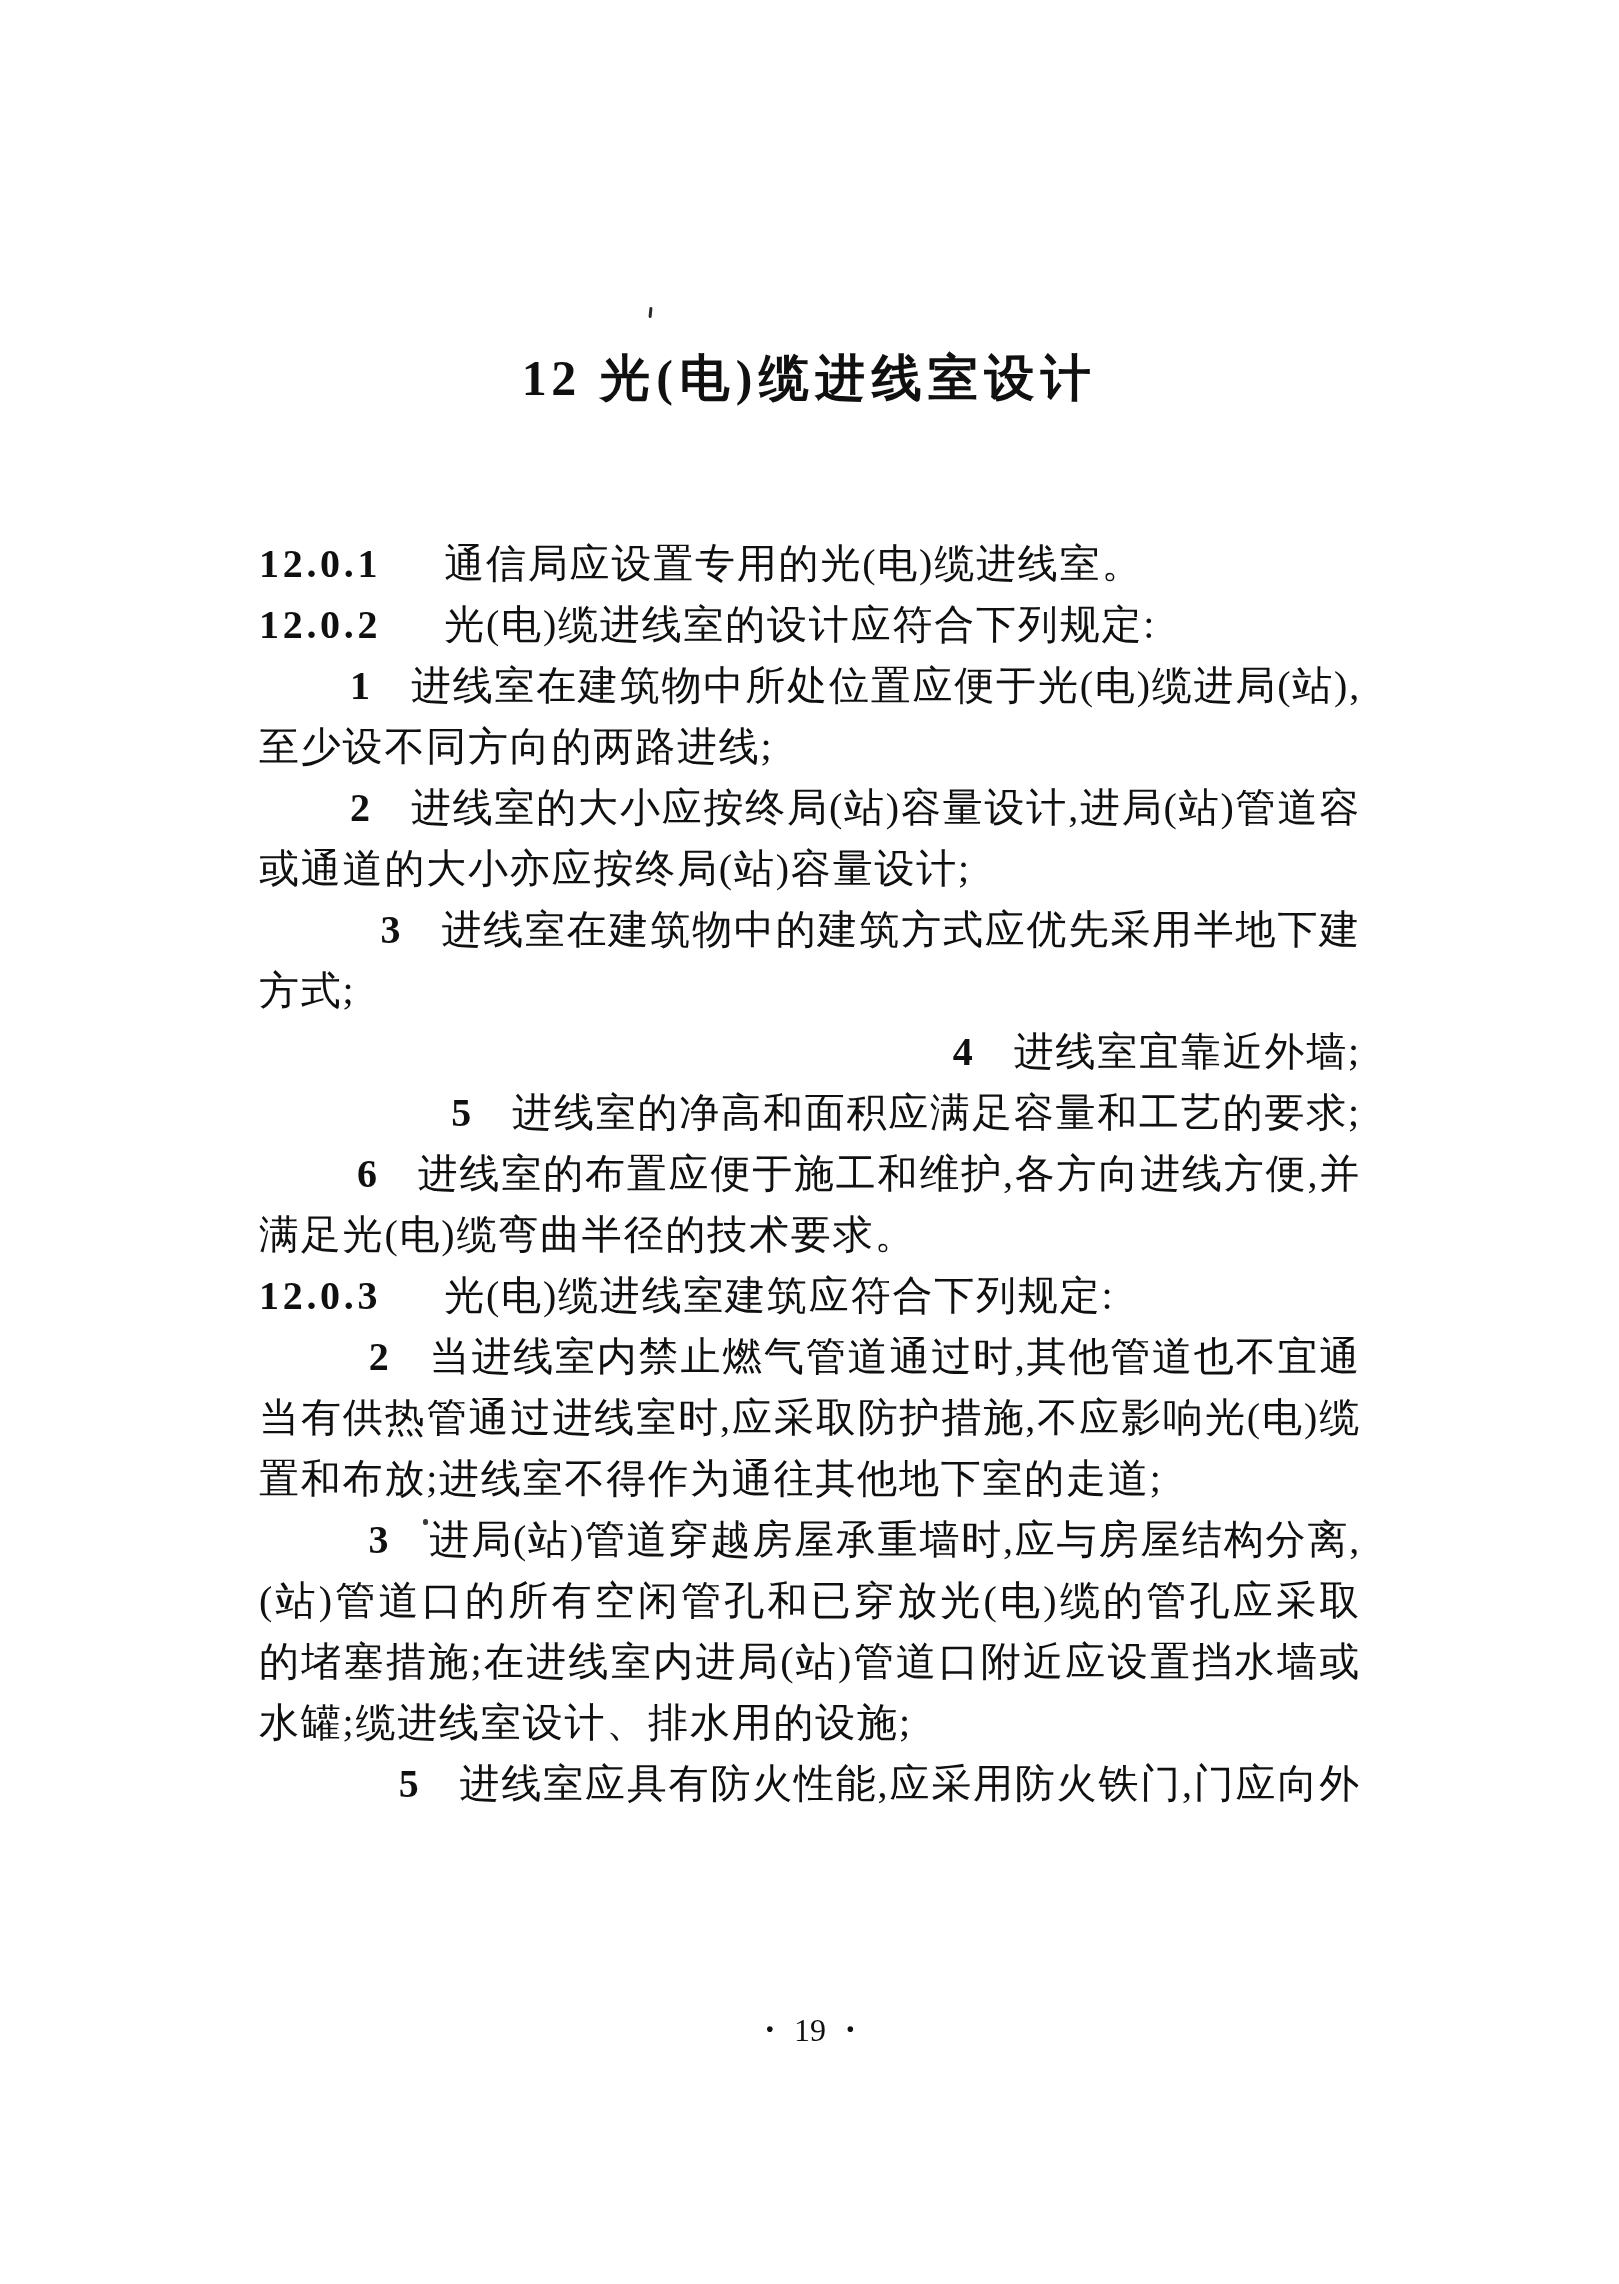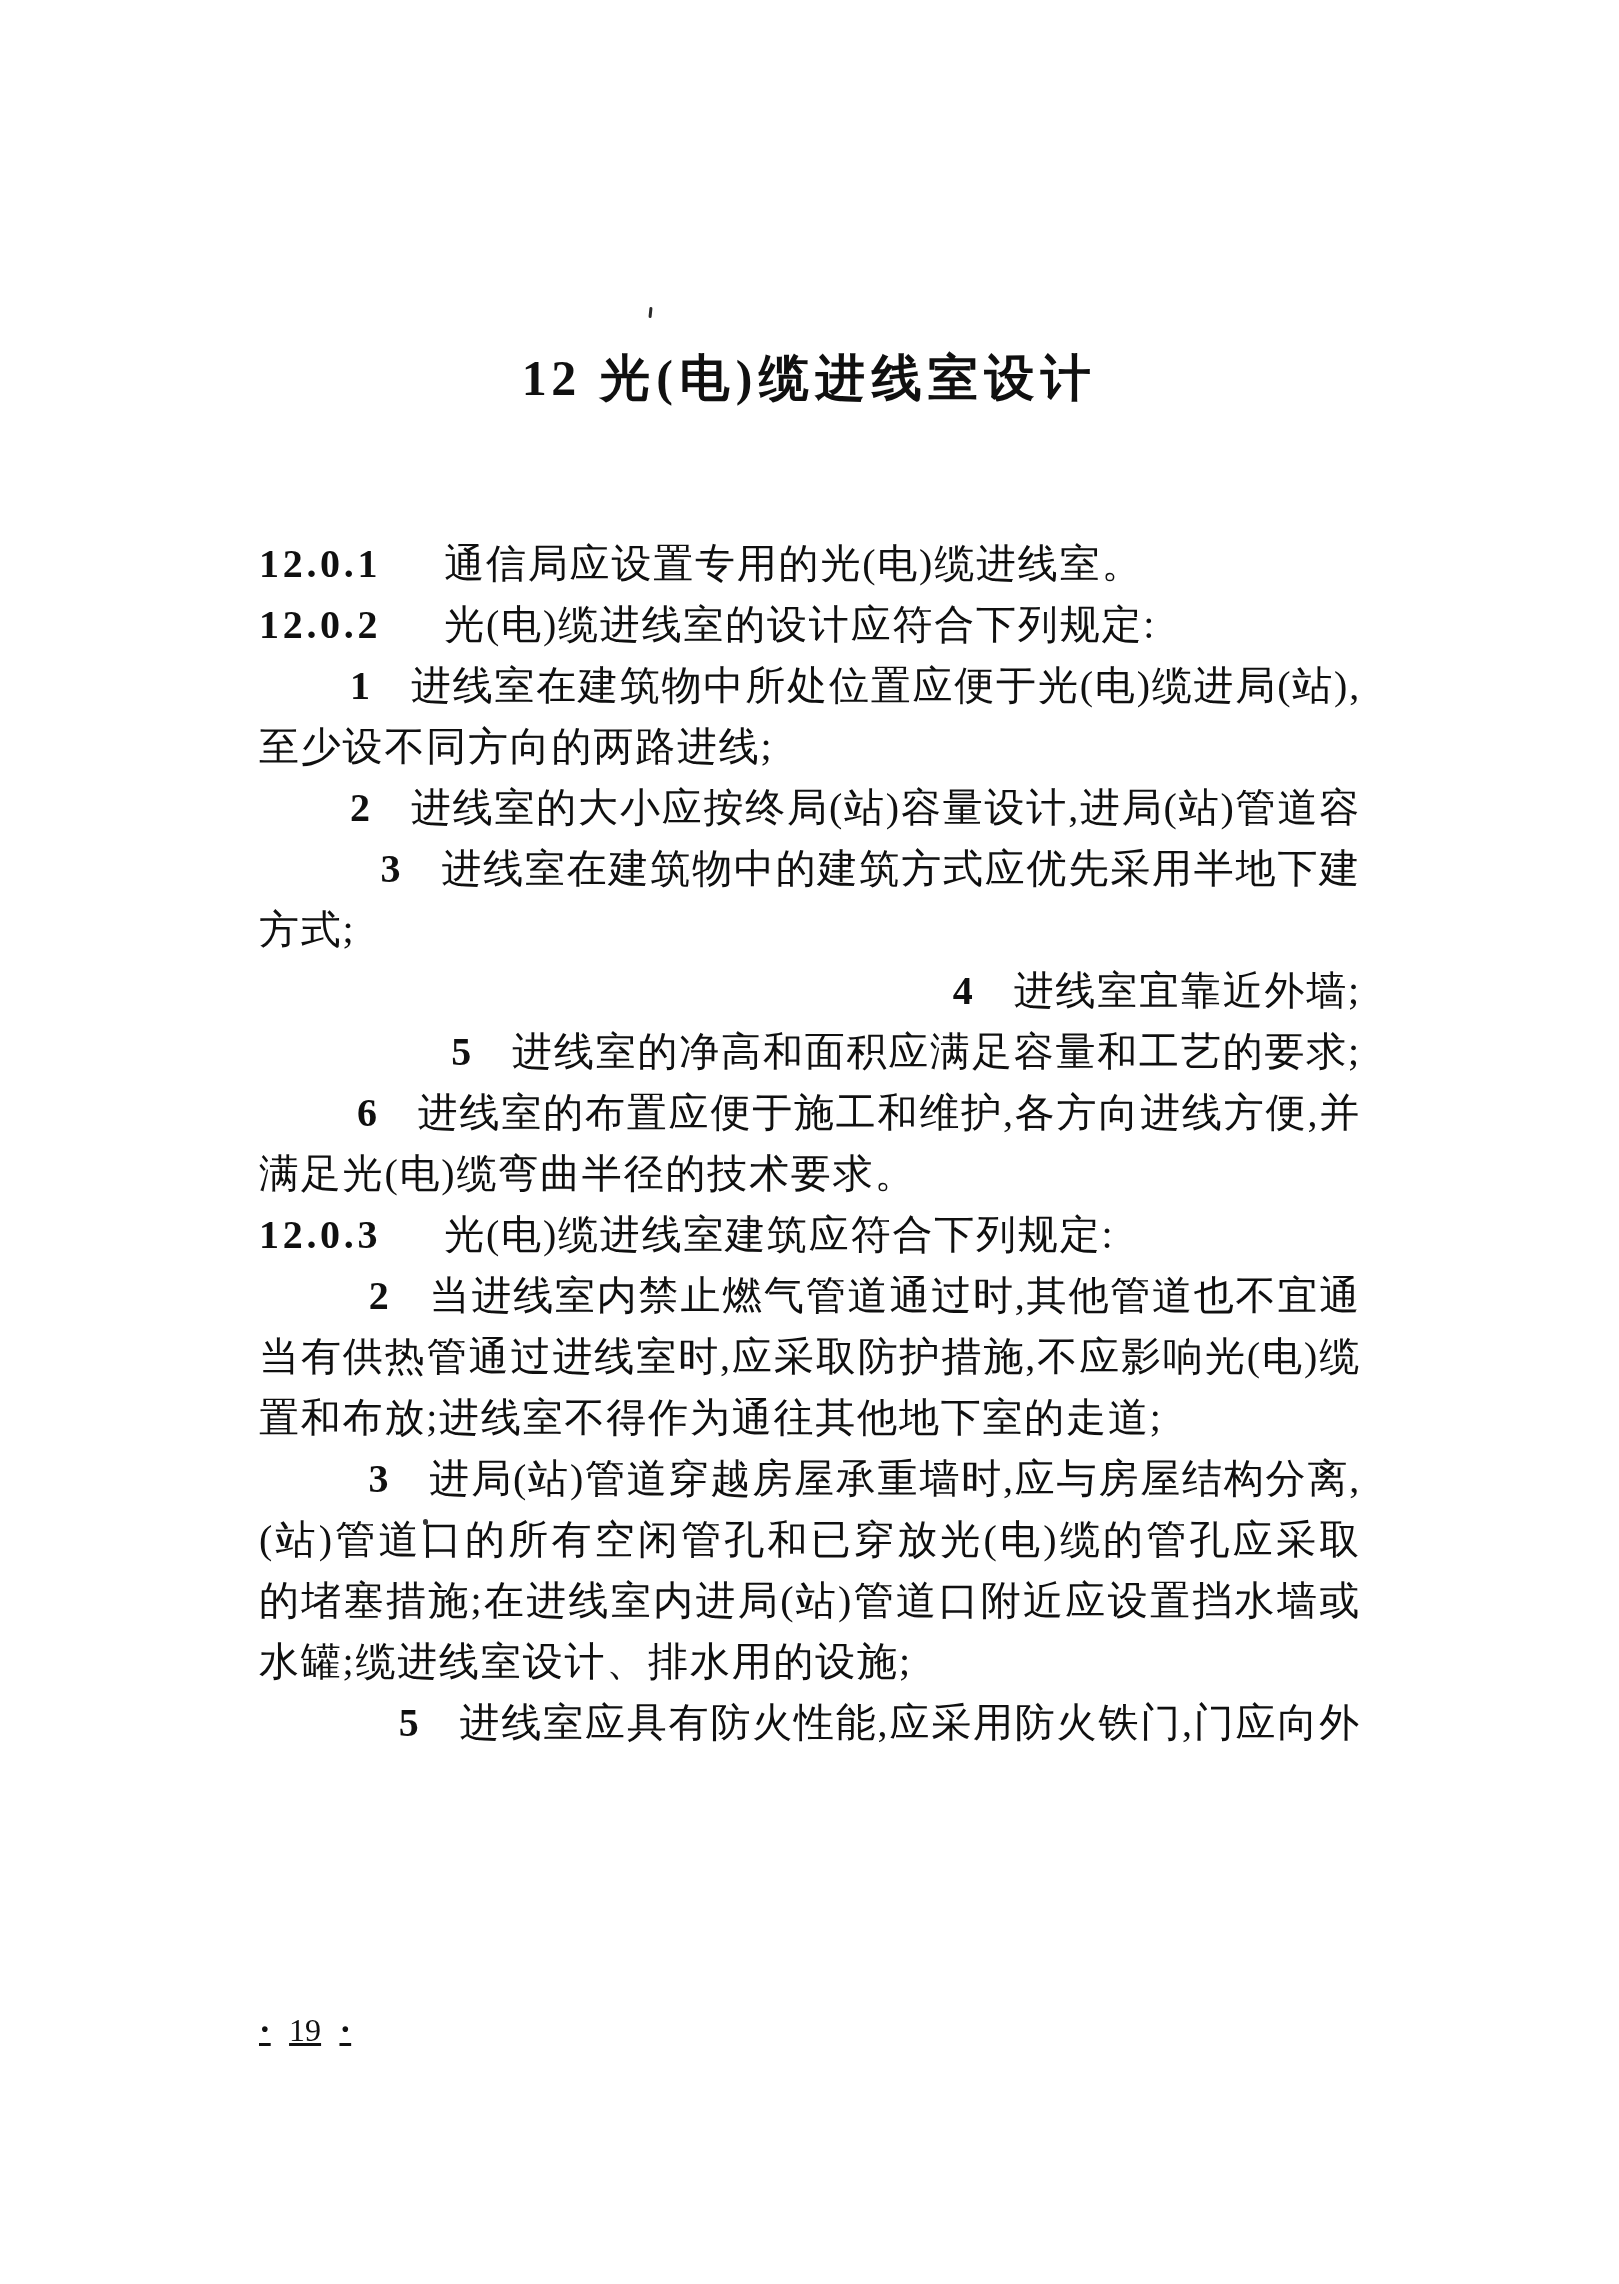--- a/index.html
+++ b/index.html
@@ -71,26 +71,25 @@
   }
   .line.item .num {
     margin-right: 39px;
   }
   
   .footer {
     position: absolute;
     top: 2009px;
     left: 259px;
     width: 1102px;
-    text-align: left;
+    text-align: center;
     font-size: 32px;
     line-height: 41px;
     font-weight: bold;
     white-space: nowrap;
-    text-decoration: underline;
   }
   .footer .dot {
     font-size: 35px;
   }
   .footer .page-num {
     margin: 0 18.4px;
     font-weight: normal;
   }
   
   .speck-1 {
@@ -124,20 +123,21 @@
   <h1 class="title">
     <span class="title-num">12</span><span class="title-text">光(电)缆进线室设计</span>
   </h1>
 
   <div class="body-text" id="body-text">
       <div class="line clause"><span class="num">12.0.1</span><span class="txt">通信局应设置专用的光(电)缆进线室。</span></div>
       <div class="line clause"><span class="num">12.0.2</span><span class="txt">光(电)缆进线室的设计应符合下列规定:</span></div>
       <div class="line item fill"><span class="num">1</span><span class="txt">进线室在建筑物中所处位置应便于光(电)缆进局(站),应</span></div>
       <div class="line cont"><span class="txt">至少设不同方向的两路进线;</span></div>
       <div class="line item fill"><span class="num">2</span><span class="txt">进线室的大小应按终局(站)容量设计,进局(站)管道容量</span></div>
+      <div class="line cont"><span class="txt">或通道的大小亦应按终局(站)容量设计;</span></div>
       <div class="line item fill"><span class="num">3</span><span class="txt">进线室在建筑物中的建筑方式应优先采用半地下建筑</span></div>
       <div class="line cont"><span class="txt">方式;</span></div>
       <div class="line item"><span class="num">4</span><span class="txt">进线室宜靠近外墙;</span></div>
       <div class="line item"><span class="num">5</span><span class="txt">进线室的净高和面积应满足容量和工艺的要求;</span></div>
       <div class="line item fill"><span class="num">6</span><span class="txt">进线室的布置应便于施工和维护,各方向进线方便,并应</span></div>
       <div class="line cont"><span class="txt">满足光(电)缆弯曲半径的技术要求。</span></div>
       <div class="line clause"><span class="num">12.0.3</span><span class="txt">光(电)缆进线室建筑应符合下列规定:</span></div>
       <div class="line item fill"><span class="num">2</span><span class="txt">当进线室内禁止燃气管道通过时,其他管道也不宜通过;</span></div>
       <div class="line cont fill"><span class="txt">当有供热管通过进线室时,应采取防护措施,不应影响光(电)缆布</span></div>
       <div class="line cont"><span class="txt">置和布放;进线室不得作为通往其他地下室的走道;</span></div>

